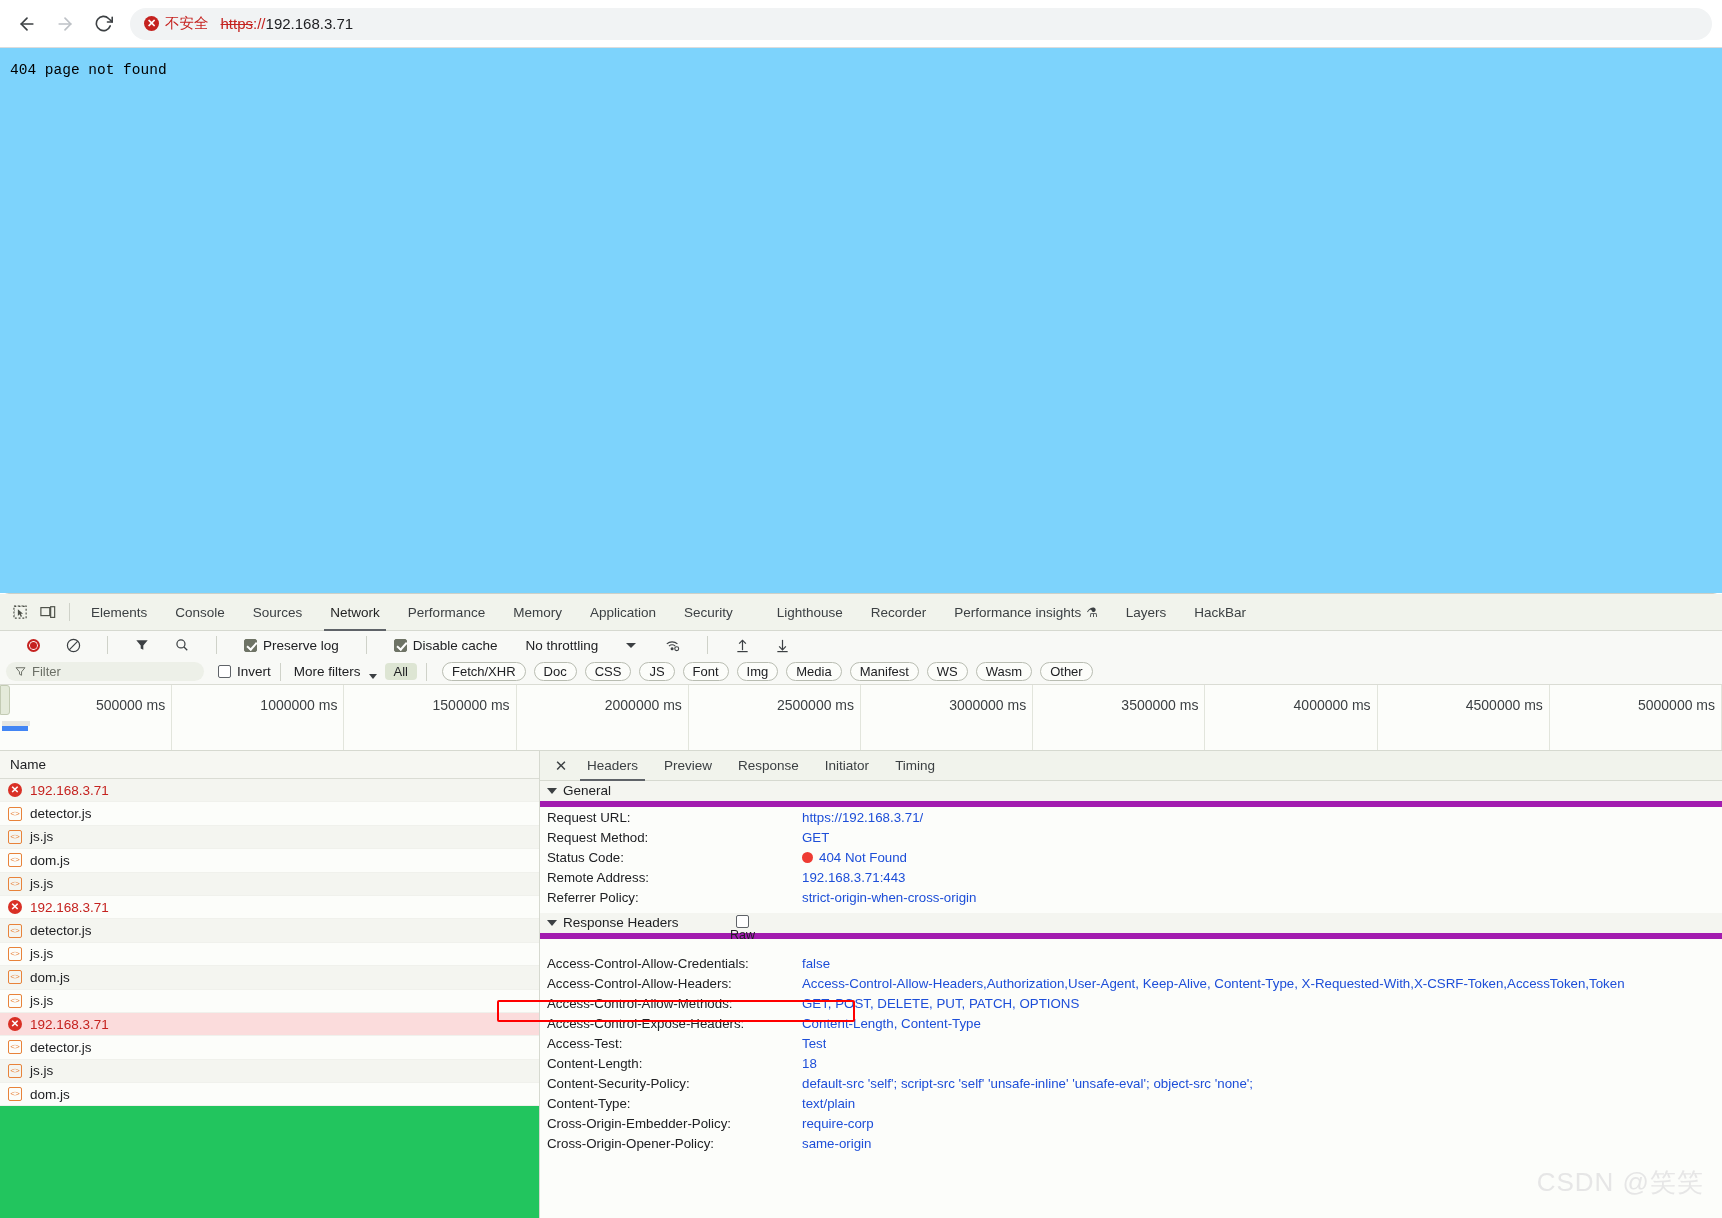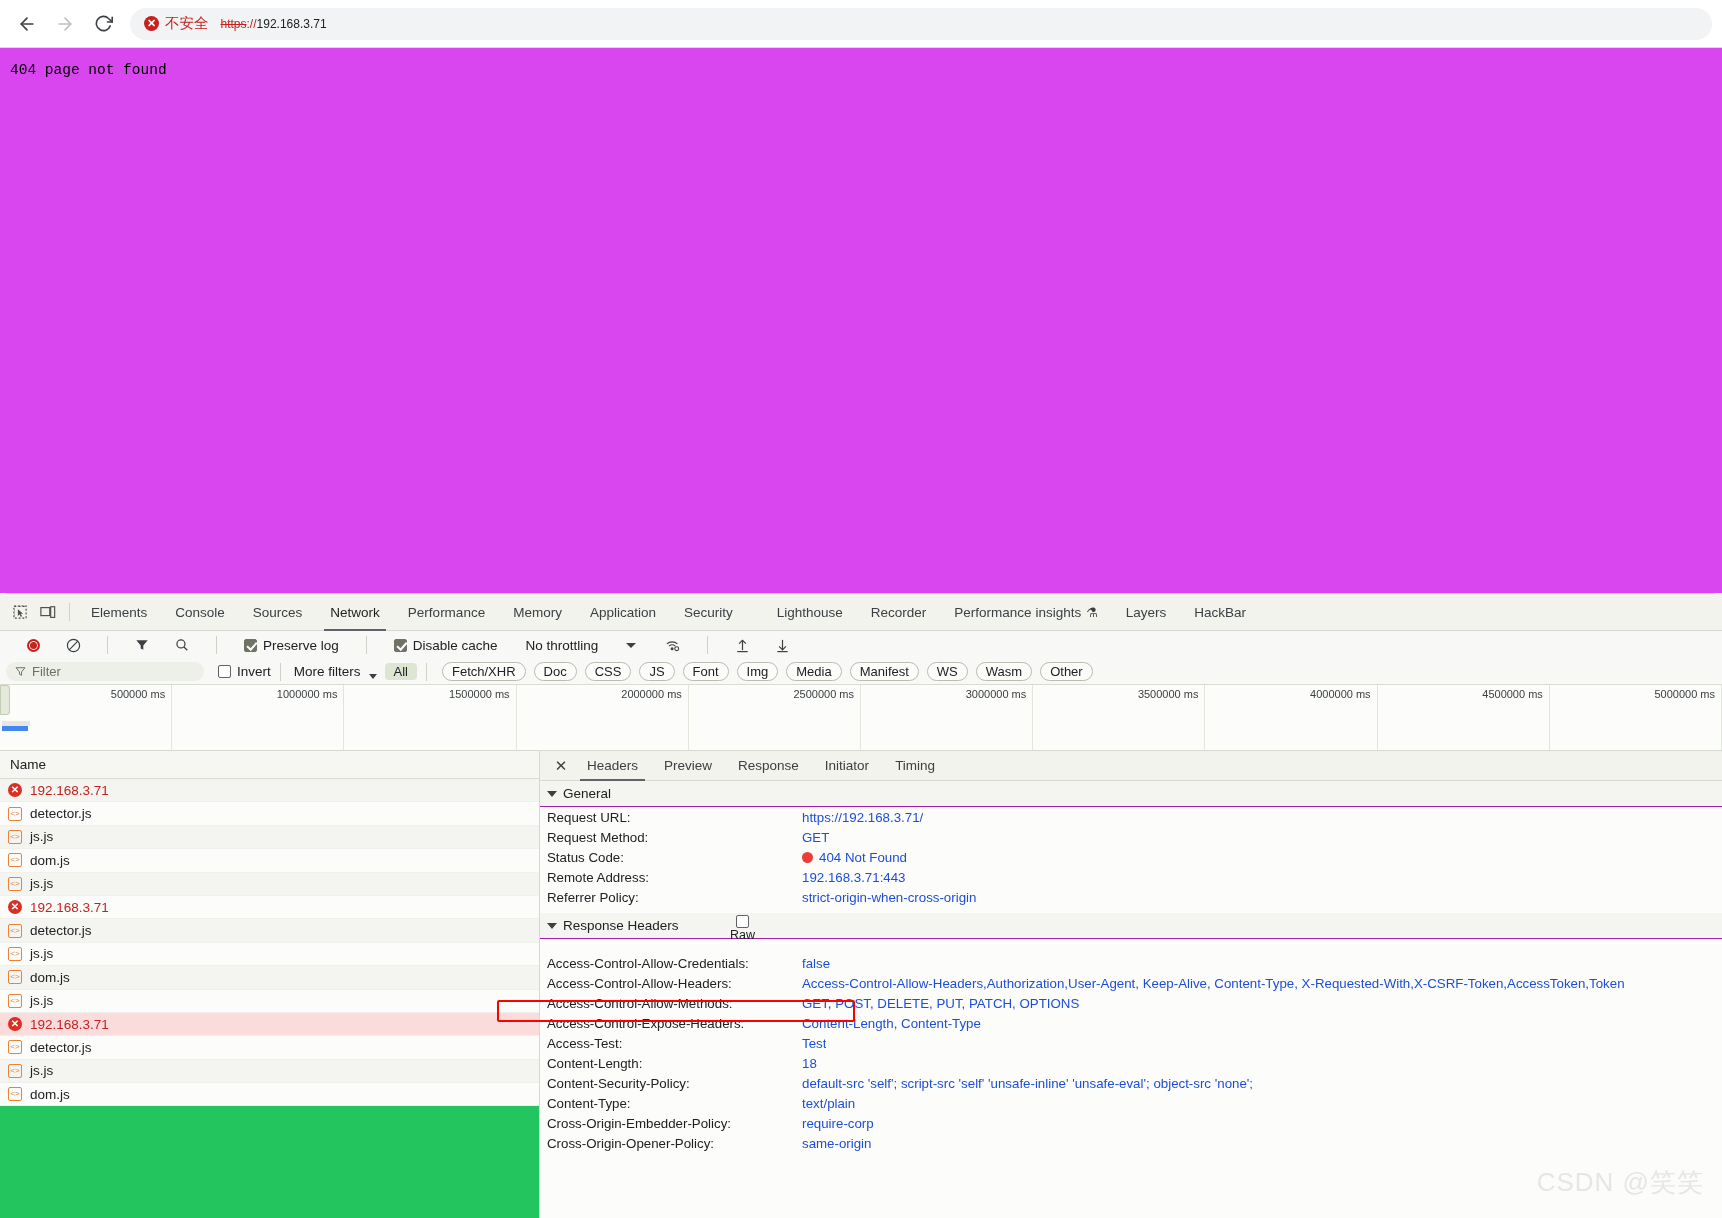--- a/index.html
+++ b/index.html
@@ -59,28 +59,28 @@
     font-size: 11px; line-height: 15px;
     text-align: center;
     font-weight: bold;
     flex: 0 0 auto;
   }
   #security-chip .chip-text {
     color: #c5221f;
     font-size: 14.5px;
     white-space: nowrap;
   }
-  #url-text { color: #202124; font-size: 12px; white-space: nowrap; }
+  #url-text { color: #202124; font-size: 15px; white-space: nowrap; }
   #url-text .scheme { color: #c5221f; text-decoration: line-through; }
   #url-text .sep { color: #c5221f; }
 
   
   #page-viewport {
     height: 545px;
-    background: #d946ef;
+    background: #7dd3fc;
     padding: 14px 10px;
   }
   #page-body-text {
     font-family: "Liberation Mono", "DejaVu Sans Mono", monospace;
     font-size: 14.5px;
     color: #000;
   }
 
   
   #devtools {
@@ -241,22 +241,22 @@
     flex: 0 0 auto;
   }
   .ov-cell {
     flex: 1 1 0;
     border-right: 1px solid #e2e5dc;
     position: relative;
   }
   .ov-cell:last-child { border-right: none; }
   .ov-label {
     position: absolute;
-    right: 6px; top: 3px;
-    font-size: 11px;
+    right: 6px; top: 12px;
+    font-size: 14px;
     color: #3c4043;
     white-space: nowrap;
     margin-left: 39px;
   }
   #ov-left-handle {
     position: absolute;
     left: 0; top: 0;
     width: 10px; height: 30px;
     background: #e4eada;
     border: 1px solid #c3cbb4;
@@ -372,21 +372,21 @@
   #detail-body {
     flex: 1 1 auto;
     overflow: hidden;
     font-size: 13.5px;
   }
   .sect-head {
     height: 26px;
     line-height: 26px;
     padding-left: 7px;
     background: #f4f5f0;
-    border-bottom: 1px solid #a21caf;
+    border-bottom: 6px solid #a21caf;
     display: flex;
     align-items: center;
     position: relative;
   }
   .tri {
     width: 0; height: 0;
     border-left: 5px solid transparent;
     border-right: 5px solid transparent;
     border-top: 6px solid #3c4043;
     margin-right: 6px;

